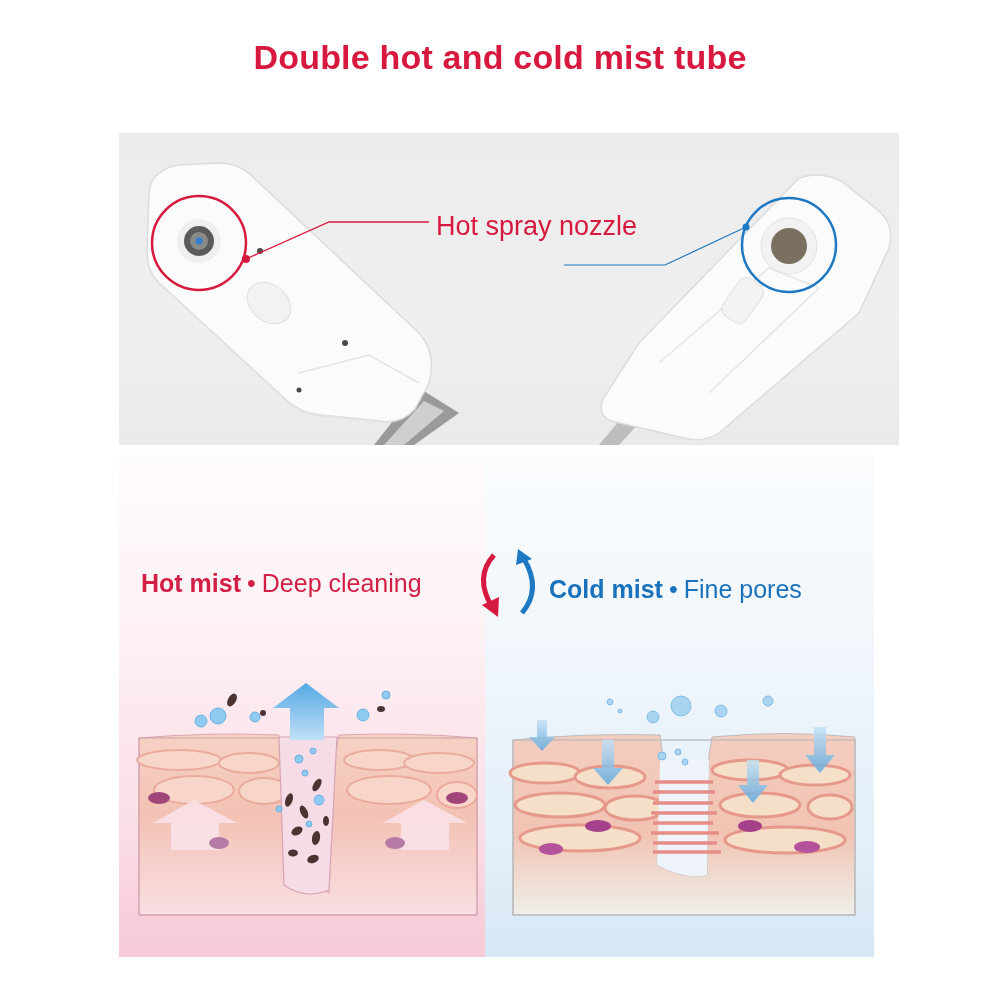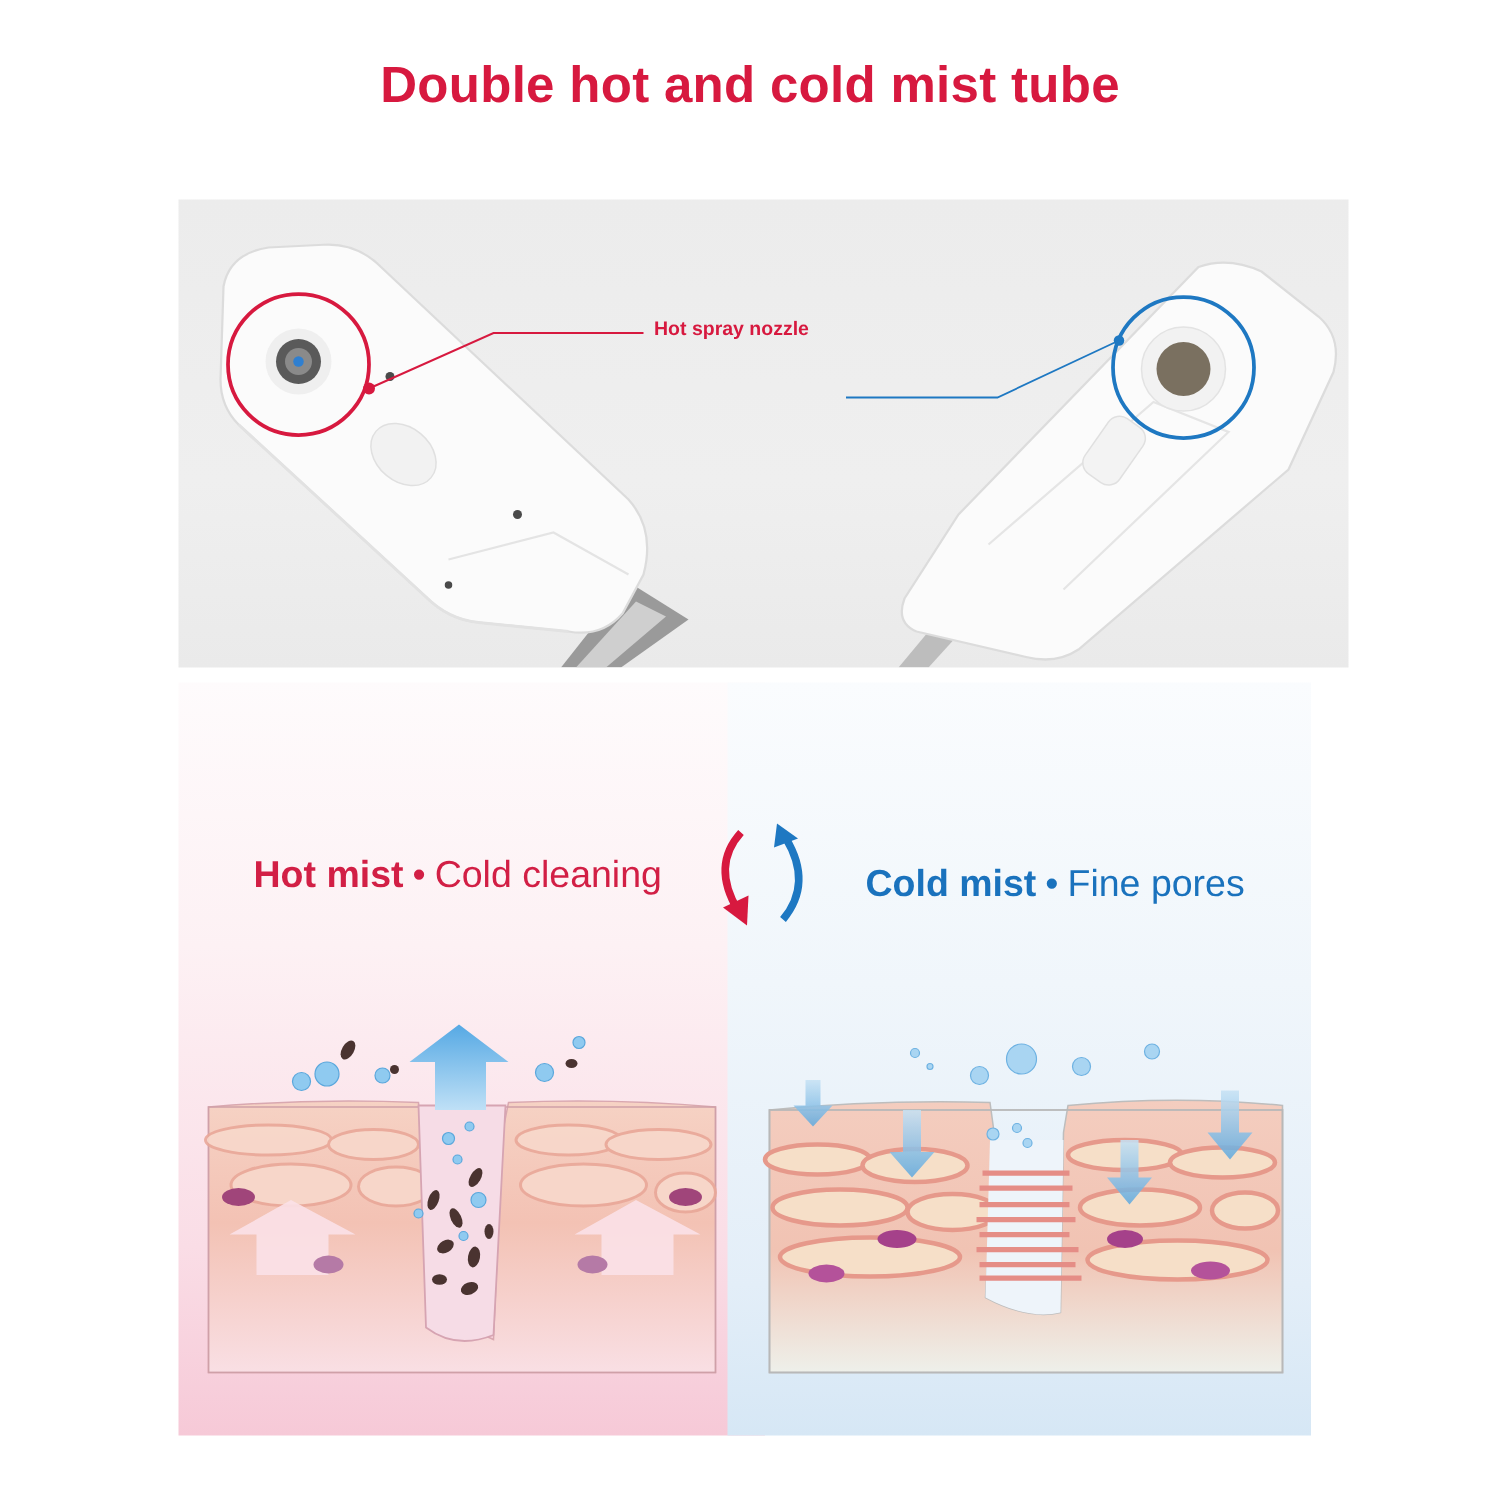--- a/index.html
+++ b/index.html
@@ -8,39 +8,39 @@
     position:absolute; left:0; top:38px; width:1000px; text-align:center;
     font-size:34px; font-weight:bold; color:#d7193f; letter-spacing:0.2px;
   }
   .photo {
     position:absolute; left:119px; top:133px; width:780px; height:312px;
     background:linear-gradient(180deg,#ececec 0%,#efefef 60%,#eaeaea 100%);
     overflow:hidden;
   }
   .photo svg { position:absolute; left:0; top:0; }
   .callout-label {
-    position:absolute; font-weight:bold; font-size:13px; white-space:nowrap;text-align:right;
+    position:absolute; font-weight:normal; font-size:27px; white-space:nowrap;text-align:right;
   }
   .hot-label { left:317px; top:78px; color:#d7193f; }
   .cold-label { left:252px; top:114px; color:#1e78c2; }
 
   .panel-left {
     position:absolute; left:119px; top:455px; width:391px; height:502px;
     background:linear-gradient(180deg,#fefbfc 0%,#fdf1f4 35%,#fadde6 75%,#f6c9d7 100%);
     overflow:hidden;
   }
   .panel-right {
     position:absolute; left:485px; top:455px; width:389px; height:502px;
     background:linear-gradient(180deg,#fafcfe 0%,#f0f6fb 40%,#e3eef8 80%,#d6e7f5 100%);
     overflow:hidden;
   }
   .mode-line { position:absolute; font-size:25px; white-space:nowrap; }
   .mode-hot { left:22px; top:114px; color:#d21f45; }
   .mode-cold { left:64px; top:120px; color:#1a72bd; }
-  .mode-strong { font-weight:bold;margin-left:28px; }
+  .mode-strong { font-weight:bold; }
   .mode-dot { margin:0 6px; }
   .panel-left svg, .panel-right svg { position:absolute; left:0; top:0; }
   .swap-icon { position:absolute; left:460px; top:545px; width:90px; height:80px; }
 </style>
 </head>
 <body>
 
 <div class="title">Double hot and cold mist tube</div>
 
 <div class="photo">
@@ -77,21 +77,21 @@
 
     <circle cx="670" cy="112" r="47" fill="none" stroke="#1e78c2" stroke-width="2.5"></circle>
     <circle cx="627" cy="94" r="3.5" fill="#1e78c2"></circle>
     <polyline points="627,94 546,132 445,132" fill="none" stroke="#1e78c2" stroke-width="1.2"></polyline>
   </svg>
   <div class="callout-label hot-label">Hot spray nozzle</div>
 </div>
 
 <div class="panel-left">
   <div class="mode-line mode-hot">
-    <span class="mode-strong">Hot mist</span><span class="mode-dot">•</span><span>Cold cleaning</span>
+    <span class="mode-strong">Hot mist</span><span class="mode-dot">•</span><span>Deep cleaning</span>
   </div>
   <svg width="391" height="502" viewBox="0 0 391 502">
     <defs>
       <linearGradient id="skinL" x1="0" y1="0" x2="0" y2="1">
         <stop offset="0" stop-color="#f6d2c4"></stop>
         <stop offset="0.45" stop-color="#f3c2b4"></stop>
         <stop offset="1" stop-color="#f9dfe4"></stop>
       </linearGradient>
       <linearGradient id="blueUp" x1="0" y1="1" x2="0" y2="0">
         <stop offset="0" stop-color="#bfe0f6"></stop>

